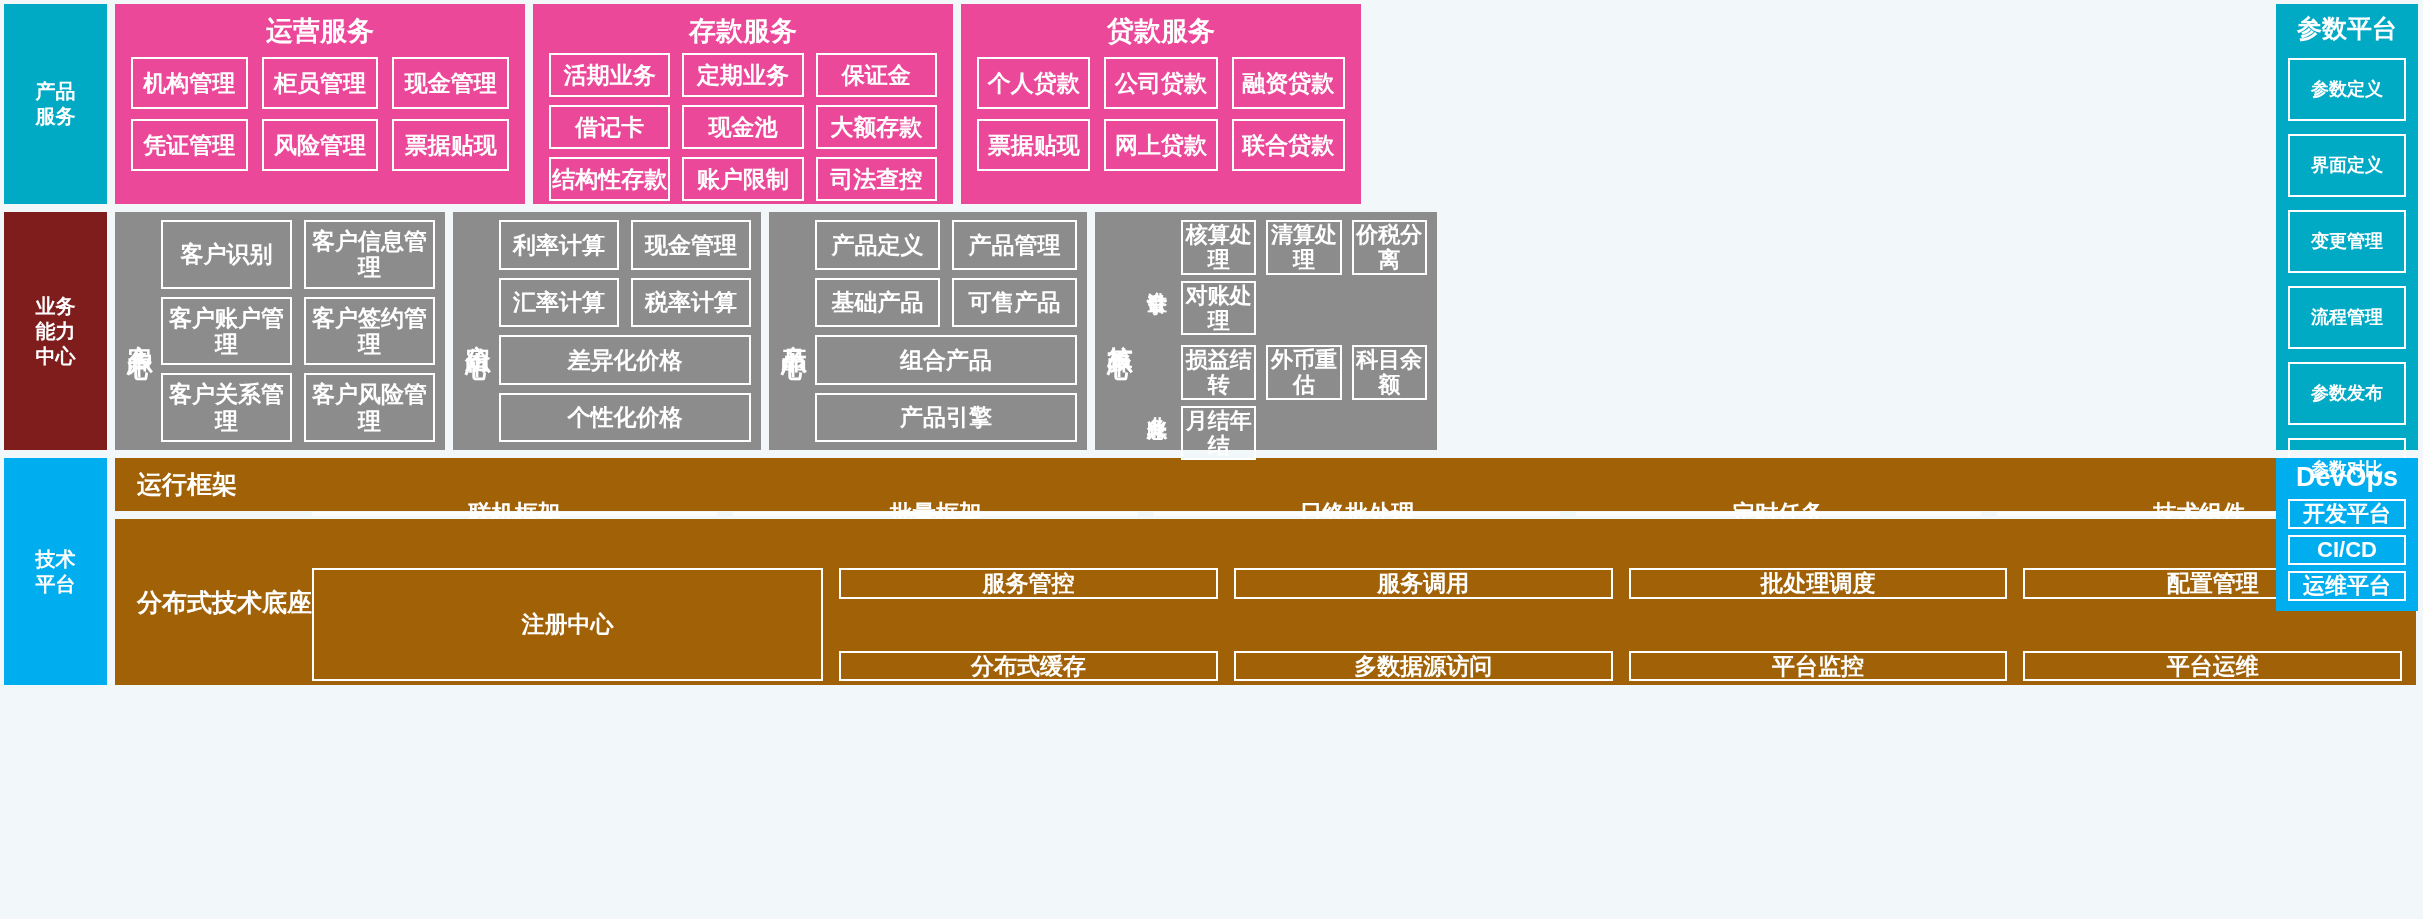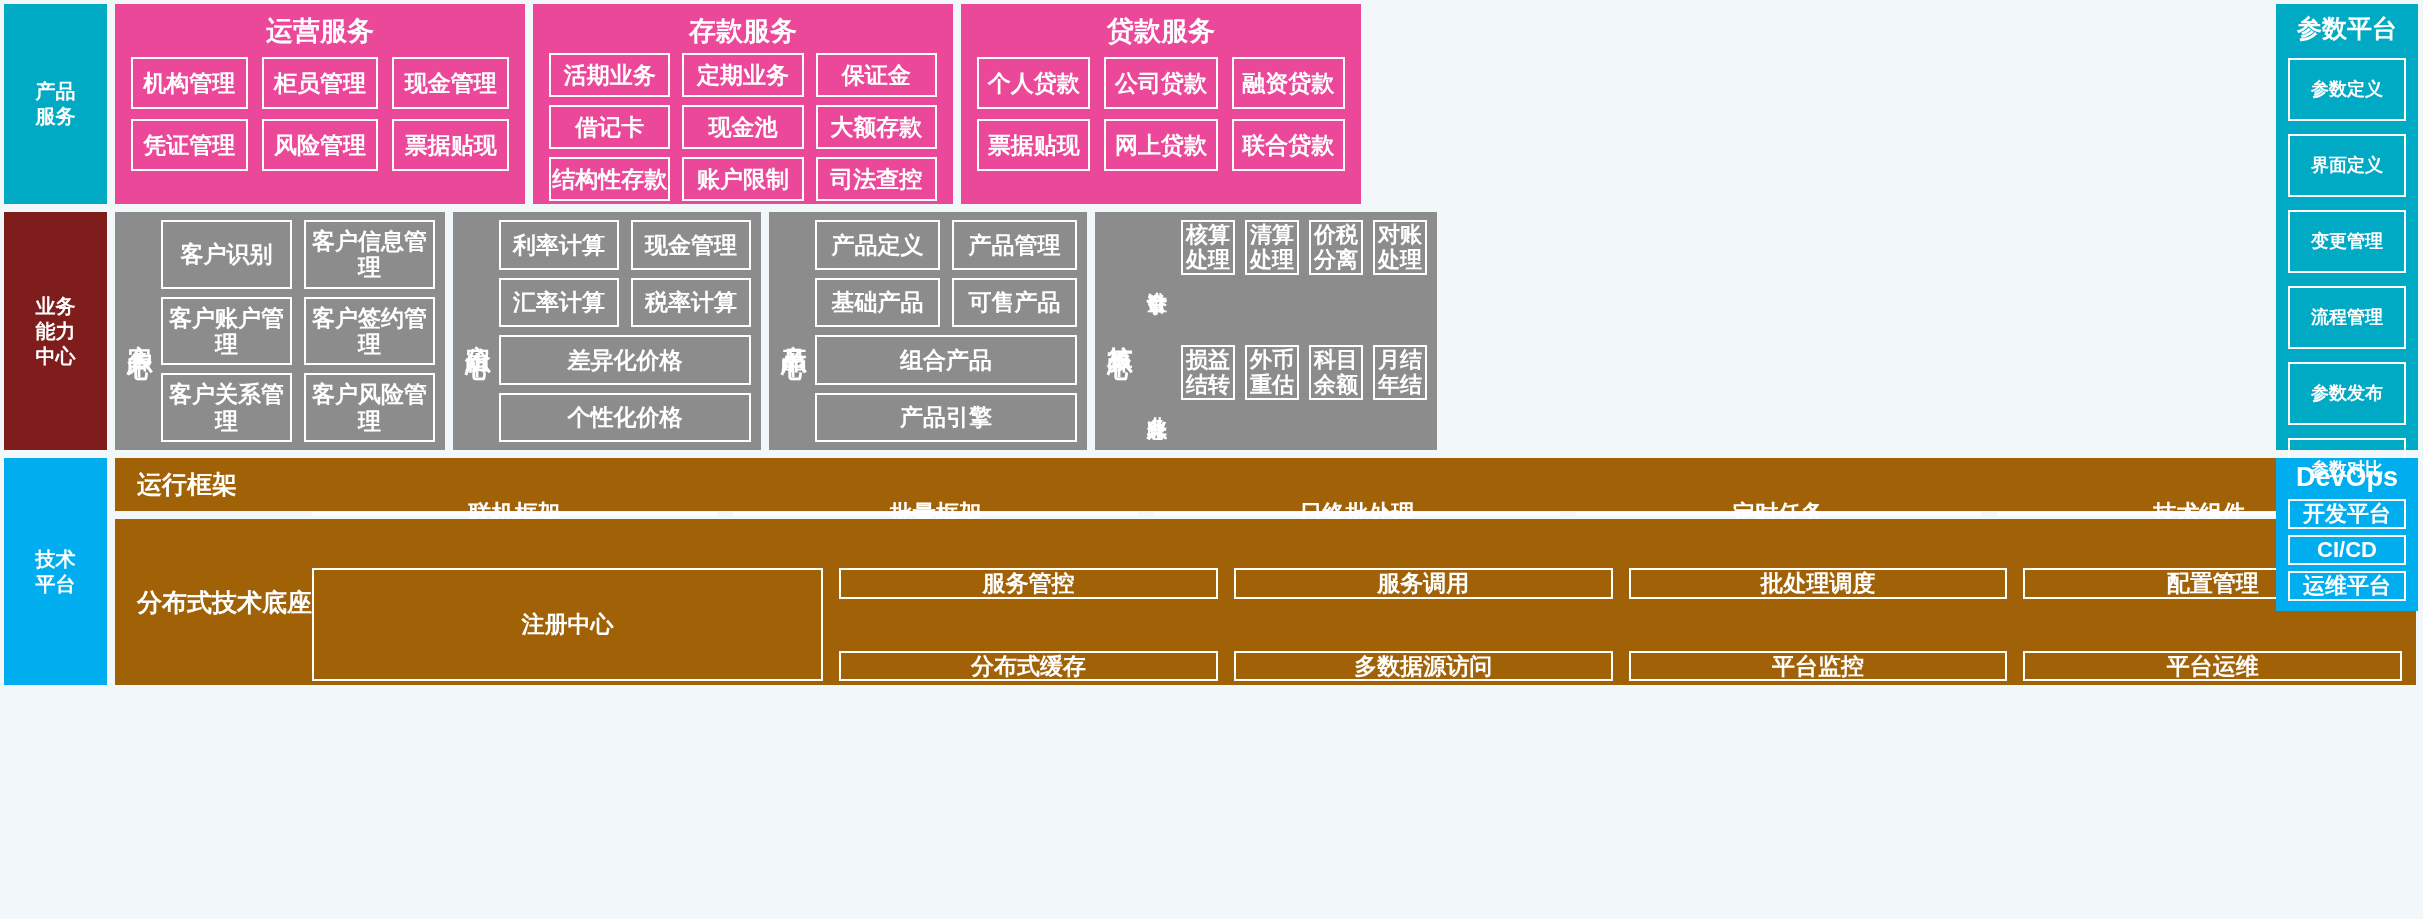--- a/index.html
+++ b/index.html
@@ -48,21 +48,21 @@
   .m-cust .body{grid-template-columns:1fr 1fr;grid-template-rows:repeat(3,1fr);}
   .m-price{flex:0 0 308px;}
   .m-price .body{grid-template-columns:1fr 1fr;grid-template-rows:repeat(4,1fr);}
   .m-prod{flex:0 0 318px;}
   .m-prod .body{grid-template-columns:1fr 1fr;grid-template-rows:repeat(4,1fr);}
   .span2{grid-column:1 / span 2;}
   .m-acct{flex:0 0 342px;}
   .m-acct .inner{flex:1;display:flex;flex-direction:column;gap:10px;}
   .m-acct .sub{flex:1;display:flex;gap:6px;}
   .m-acct .sub .vlabel{flex:0 0 34px;font-size:20px;letter-spacing:1px;}
-  .m-acct .sub .sgrid{flex:1;display:grid;grid-template-columns:1fr 1fr 1fr 1fr;grid-template-rows:1fr 1fr;gap:6px 10px;}
+  .m-acct .sub .sgrid{flex:1;display:grid;grid-template-columns:1fr 1fr 1fr;grid-template-rows:1fr 1fr;gap:6px 10px;}
   .m-acct .cell{font-size:22px;}
 
   
   .bot{height:227px;margin-top:8px;}
   .blue{background:#00aeef;}
   .bot .stack{flex:1;display:flex;flex-direction:column;gap:8px;}
   .row{background:#a16207;display:flex;align-items:center;box-sizing:border-box;padding:0 14px;}
   .row .rowlabel{color:#fff;font-weight:bold;font-size:25px;flex:0 0 175px;padding-left:8px;}
   .row .cells{flex:1;display:grid;gap:7px 16px;}
   .r-run{height:53px;}

